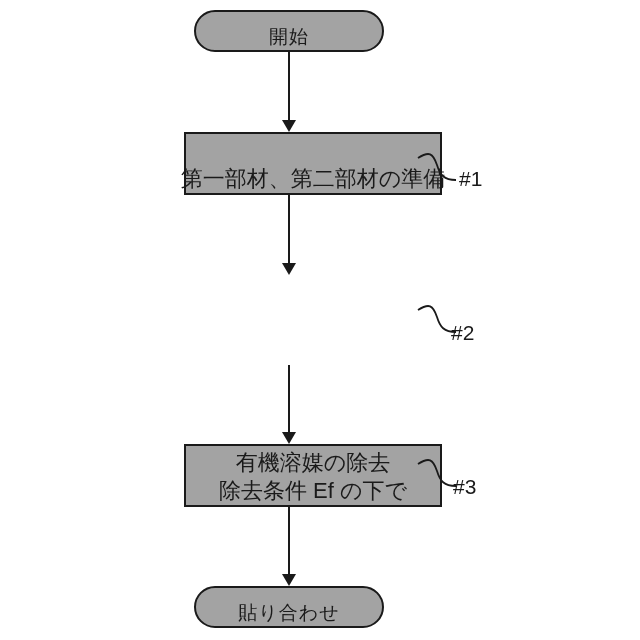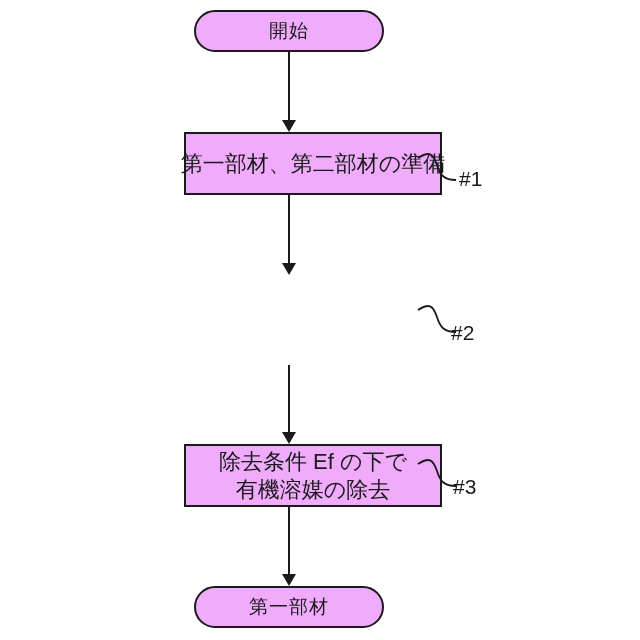--- a/index.html
+++ b/index.html
@@ -13,25 +13,25 @@
     height: 640px;
     background: #ffffff;
     font-family: "Liberation Sans", "DejaVu Sans", sans-serif;
     color: #1a1a1a;
     overflow: hidden;
   }
   .node {
     position: absolute;
     box-sizing: border-box;
     border: 2px solid #1a1a1a;
-    background: #f0abfc;
+    background: #a3a3a3;
     display: flex;
     flex-direction: column;
     align-items: center;
-    justify-content: center;
+    justify-content: flex-end;
     text-align: center;
   }
   .terminator {
     border-radius: 22px;
     font-size: 19px;
     letter-spacing: 1px;
   }
   .process {
     font-size: 22px;
     line-height: 28px;
@@ -106,30 +106,30 @@
     <path d="M1,8 C12,1 16,3 20,15 C23,25 27,30 39,30" fill="none" stroke="#1a1a1a" stroke-width="1.8"></path>
   </svg>
   <div class="ref-label" style="left:451px; top:321px;">#2</div>
 
   <div class="arrow" style="left:282px; top:365px; height:79px;">
     <div class="shaft"></div>
     <div class="head"></div>
   </div>
 
   <div class="node process" style="left:160px; top:444px; width:258px; height:63px;">
+    <span class="line">有機溶媒の除去</span>
     <span class="line">除去条件 Ef の下で</span>
-    <span class="line">有機溶媒の除去</span>
   </div>
   <svg class="ref-connector" style="left:417px; top:456px;" viewBox="0 0 40 34">
     <path d="M1,8 C12,1 16,3 20,15 C23,25 27,30 39,30" fill="none" stroke="#1a1a1a" stroke-width="1.8"></path>
   </svg>
   <div class="ref-label" style="left:453px; top:475px;">#3</div>
 
   <div class="arrow" style="left:282px; top:507px; height:79px;">
     <div class="shaft"></div>
     <div class="head"></div>
   </div>
 
   <div class="node terminator" style="left:194px; top:586px; width:190px; height:42px;">
-    <span>第一部材</span>
+    <span>貼り合わせ</span>
   </div>
 
 </div>
 
 </body></html>

